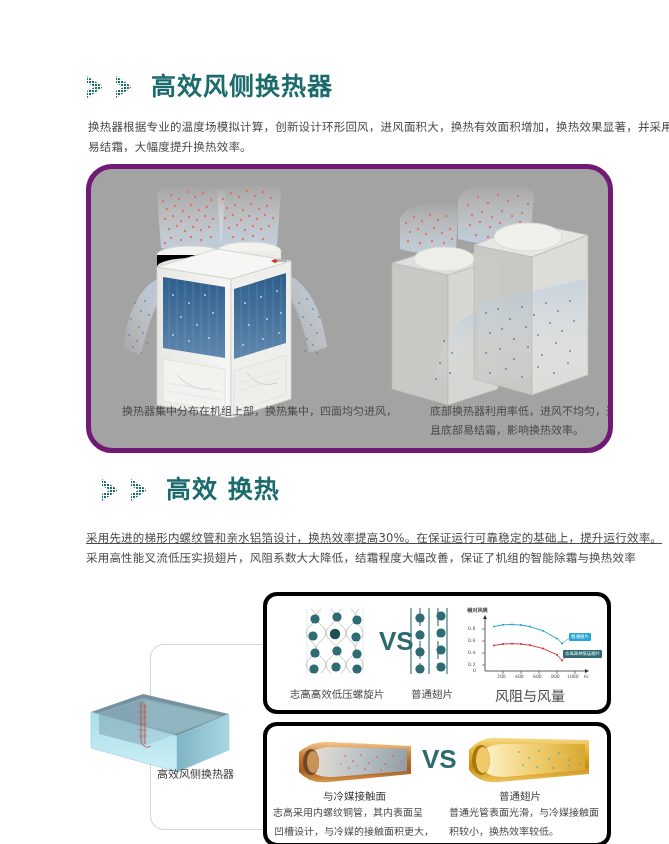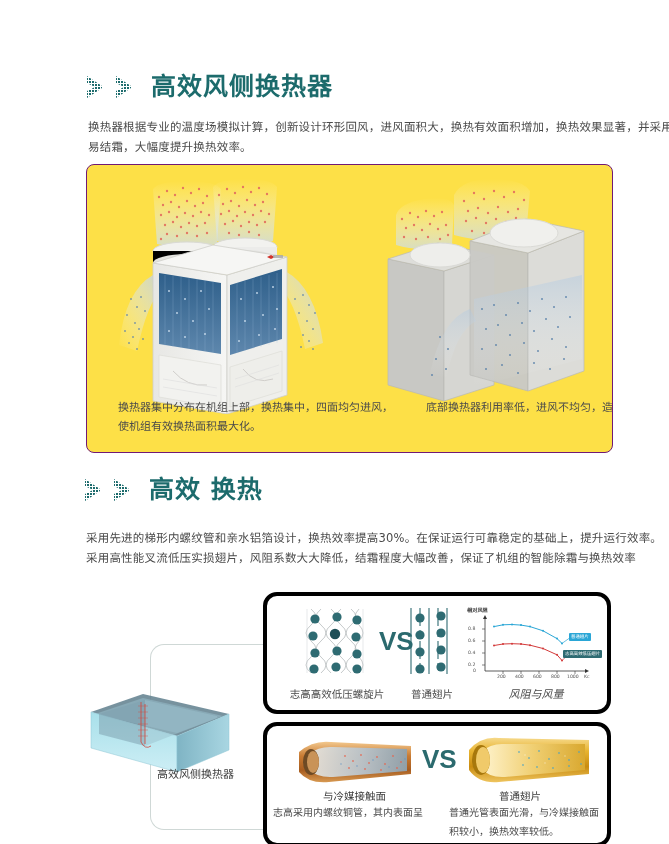--- a/index.html
+++ b/index.html
@@ -36,23 +36,23 @@
     color: #4a4a4a;
     font-size: 11.5px;
     line-height: 20px;
     letter-spacing: 0.2px;
     white-space: nowrap;
   }
 
   
   .panel {
     position: absolute;
-    border: 1px solid #701a75;
-    border-radius: 8px;
-    background: #fde047;
+    border: 5px solid #701a75;
+    border-radius: 26px;
+    background: #a3a3a3;
   }
   .panel-inner { position: relative; width: 100%; height: 100%; overflow: hidden; border-radius: 16px;}
   .caption {
     position: absolute;
     color: #4a4a4a;
     font-size: 11px;
     line-height: 19px;
     white-space: nowrap;
   }
 
@@ -455,38 +455,38 @@
             <circle cx="182" cy="180" r="1"></circle>
           <circle cx="58" cy="158" r="1"></circle>
             <circle cx="66" cy="170" r="1"></circle>
             <circle cx="54" cy="180" r="1"></circle>
           <circle cx="64" cy="190" r="1"></circle>
             <circle cx="50" cy="196" r="1"></circle>
         </g>
       </svg>
 
       <div class="caption" style="left:31px; top:233px;">换热器集中分布在机组上部，换热集中，四面均匀进风，</div>
-      <div class="caption" style="left:31px; top:252px;">使机组有效换热面积最大化。</div>
       <div class="caption" style="left:339px; top:233px;">底部换热器利用率低，进风不均匀，造成浪费，</div>
+      <div class="caption" style="left:339px; top:252px;">且底部易结霜，影响换热效率。</div>
     </div>
   </div>
 
-  <div class="section-head" style="left:84px; top:477px;">
+  <div class="section-head" style="left:101px; top:477px;">
     <span class="chevrons">
       <svg width="27" height="24" viewBox="0 0 27 24">
         <path d="M1 1 L16 11 L16 13 L1 23 L1 16 L9 12 L1 8 Z" fill="url(#dots1)"></path>
       </svg>
       <svg width="27" height="24" viewBox="0 0 27 24">
         <path d="M1 1 L16 11 L16 13 L1 23 L1 16 L9 12 L1 8 Z" fill="url(#dots1)"></path>
       </svg>
     </span>
     <span class="head-title">高效 换热</span>
   </div>
 
-  <div class="para" style="left:86px; top:528px;">采用先进的梯形内螺纹管和亲水铝箔设计，换热效率提高30%。在保证运行可靠稳定的基础上，提升运行效率。</div>
+  <div class="para" style="left:86px; top:528px;text-decoration:underline;">采用先进的梯形内螺纹管和亲水铝箔设计，换热效率提高30%。在保证运行可靠稳定的基础上，提升运行效率。</div>
   <div class="para" style="left:86px; top:548px;">采用高性能叉流低压实损翅片，风阻系数大大降低，结霜程度大幅改善，保证了机组的智能除霜与换热效率</div>
 
   <div class="bracket" style="left:150px; top:644px; width:120px; height:186px;"></div>
 
   <svg style="position:absolute; left:85px; top:686px;" width="150" height="90" viewBox="0 0 150 90">
     <defs>
       <linearGradient id="boxFront" x1="0" y1="0" x2="0" y2="1">
         <stop offset="0%" stop-color="#a8e0ea"></stop>
         <stop offset="100%" stop-color="#cdeef5"></stop>
       </linearGradient>
@@ -647,21 +647,21 @@
         <div class="ax-t" style="left:88px; top:68px;">800</div>
         <div class="ax-t" style="left:104px;top:68px;">1000</div>
         <div class="ax-t" style="left:121px;top:68px;">Kc</div>
 
         <div class="legend-pill lg-blue" style="left:106px; top:27px;">普通翅片</div>
         <div class="legend-pill lg-teal" style="left:100px; top:44px;">志高高效低压翅片</div>
       </div>
 
       <div class="cap-s" style="left:18px; top:90px; width:104px;text-align:center;">志高高效低压螺旋片</div>
       <div class="cap-s" style="left:126px; top:90px; width:78px;">普通翅片</div>
-      <div class="cap-s" style="left:216px; top:89px; width:106px; font-size:11px;font-style:italic;">风阻与风量</div>
+      <div class="cap-s" style="left:210px; top:89px; width:106px; font-size:14px;">风阻与风量</div>
     </div>
   </div>
 
   <div class="card" style="left:263px; top:722px; width:348px; height:125px;">
     <div class="card-body">
 
       <svg style="position:absolute; left:28px; top:12px;" width="120" height="48" viewBox="0 0 120 48">
         <defs>
           <linearGradient id="cu" x1="0" y1="0" x2="0" y2="1">
             <stop offset="0%" stop-color="#f3c98e"></stop>
@@ -740,20 +740,21 @@
           <circle cx="62" cy="21" r="0.7"></circle>
             <circle cx="82" cy="29" r="0.7"></circle>
             <circle cx="102" cy="22" r="0.7"></circle>
         </g>
       </svg>
 
       <div class="cap-title" style="left:56px; top:62px;">与冷媒接触面</div>
       <div class="cap-title" style="left:232px; top:62px;">普通翅片</div>
 
       <div class="cap-c" style="left:6px; top:77px;">志高采用内螺纹铜管，其内表面呈</div>
+      <div class="cap-c" style="left:7px; top:96px;">凹槽设计，与冷媒的接触面积更大，</div>
       <div class="cap-c" style="left:7px; top:115px;">热交换更充分，换热效果更好</div>
 
       <div class="cap-c" style="left:182px; top:77px;">普通光管表面光滑，与冷媒接触面</div>
       <div class="cap-c" style="left:182px; top:96px;text-align:center;">积较小，换热效率较低。</div>
     </div>
   </div>
 
 </div>
 
 </body></html>

